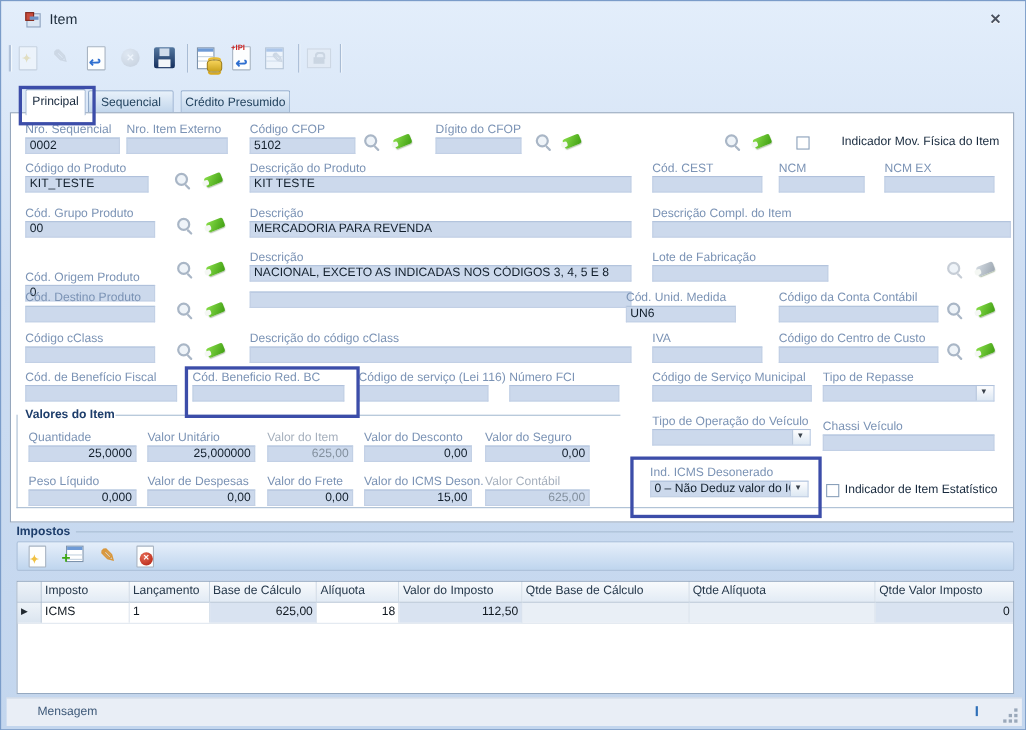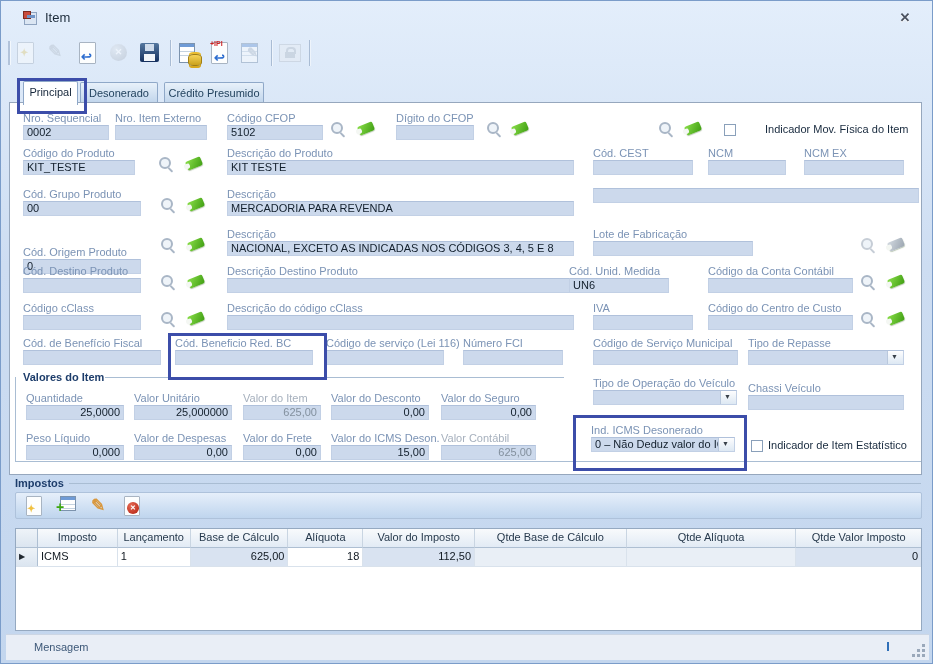--- a/index.html
+++ b/index.html
@@ -73,21 +73,21 @@
   .ic-search.gray::after{background:#c6cdd6;}
   .ic-eraser.gray::before{background:linear-gradient(135deg,#d3dae1,#9ba5b0);}
   .chk{position:absolute;width:12px;height:12px;background:#fff;border:1px solid #8aa0ba;box-sizing:border-box;z-index:4;}
   .chklab{position:absolute;font-size:11px;color:#17293d;white-space:nowrap;z-index:4;}
   .hl{position:absolute;border:3px solid #3c4da9;z-index:6;pointer-events:none;}
   
   .itoolbar{position:absolute;left:14px;top:491px;width:907px;height:27px;box-sizing:border-box;
     background:linear-gradient(#e6effa,#bfd5ee);border:1px solid #aec2db;border-radius:2px;}
   .itb{position:absolute;top:1px;width:26px;height:24px;}
   .grid{position:absolute;left:14px;top:527px;width:907px;height:103px;background:#fff;border:1px solid #95a9c1;box-sizing:border-box;}
-  .ghead{display:flex;height:19px;text-align:center;}
+  .ghead{display:flex;height:19px;}
   .gh{background:linear-gradient(#f8fafc,#e2ebf5);border-right:1px solid #c9d5e2;border-bottom:1px solid #aebfd2;
     font-size:11px;color:#26394c;padding:2px 3px 0;box-sizing:border-box;white-space:nowrap;overflow:hidden;}
   .gh.gsel,.gc.gsel{background:linear-gradient(#eef3f8,#dbe5f0);border-right:1px solid #aebfd2;}
   .grow{display:flex;height:18px;border-bottom:1px solid #d9e2ec;}
   .gc{font-size:11px;color:#101820;padding:2px 3px 0;border-right:1px solid #d9e2ec;box-sizing:border-box;white-space:nowrap;overflow:hidden;background:#fff;}
   .gc.calc{background:#d9e3f1;}
   .gc.qt{background:#e9eff6;}
   .gc.r{text-align:right;}
   .gc.gsel::before{content:"▶";font-size:8px;color:#20282f;position:relative;top:-1px;}
   
@@ -141,21 +141,21 @@
       <span class="sheet" style="width:15px"></span>
       <span class="glyph pencil" style="left:10px;top:6px;font-size:13px">✎</span>
     </span>
   <span class="tsep" style="left:270px"></span>
   <span class="tb off" style="left:275px">
       <span class="lockframe"></span>
     </span>
   <span class="tsep" style="left:308px"></span>
 
   <div class="tab active" style="left:22px;width:55px">Principal</div>
-  <div class="tab" style="left:79px;width:78px">Desonerado</div>
+  <div class="tab" style="left:79px;width:78px">Sequencial</div>
   <div class="tab" style="left:163px;width:100px">Crédito Presumido</div>
   <div class="hl" style="left:16px;top:77px;width:64px;height:30px"></div>
 
   <div class="panel"></div>
 
   <div class="fld" style="left:22px;top:111px;width:86px">
     <span class="flabel">Nro. Sequencial</span>
     <span class="fbox">0002</span>
   </div>
   <div class="fld" style="left:114px;top:111px;width:92px">
@@ -206,20 +206,21 @@
     <span class="flabel">Cód. Grupo Produto</span>
     <span class="fbox">00</span>
   </div>
   <span class="ic-search" style="left:158px;top:195px"></span>
   <span class="ic-eraser" style="left:184px;top:195px"></span>
   <div class="fld" style="left:226px;top:187px;width:347px">
     <span class="flabel">Descrição</span>
     <span class="fbox">MERCADORIA PARA REVENDA</span>
   </div>
   <div class="fld" style="left:592px;top:187px;width:326px">
+    <span class="flabel">Descrição Compl. do Item</span>
     <span class="fbox"></span>
   </div>
 
   <div class="fld" style="left:22px;top:245px;width:118px">
     <span class="flabel">Cód. Origem Produto</span>
     <span class="fbox">0</span>
   </div>
   <span class="ic-search" style="left:158px;top:235px"></span>
   <span class="ic-eraser" style="left:184px;top:235px"></span>
   <div class="fld" style="left:226px;top:227px;width:347px">
@@ -233,21 +234,20 @@
   <span class="ic-search gray" style="left:858px;top:235px"></span>
   <span class="ic-eraser gray" style="left:884px;top:235px"></span>
 
   <div class="fld" style="left:22px;top:264px;width:118px">
     <span class="flabel">Cód. Destino Produto</span>
     <span class="fbox"></span>
   </div>
   <span class="ic-search" style="left:158px;top:272px"></span>
   <span class="ic-eraser" style="left:184px;top:272px"></span>
   <div class="fld" style="left:226px;top:264px;width:347px">
-    <span class="flabel">Descrição Destino Produto</span>
     <span class="fbox"></span>
   </div>
   <div class="fld" style="left:568px;top:264px;width:100px">
     <span class="flabel">Cód. Unid. Medida</span>
     <span class="fbox">UN6</span>
   </div>
   <div class="fld" style="left:707px;top:264px;width:145px">
     <span class="flabel">Código da Conta Contábil</span>
     <span class="fbox"></span>
   </div>

